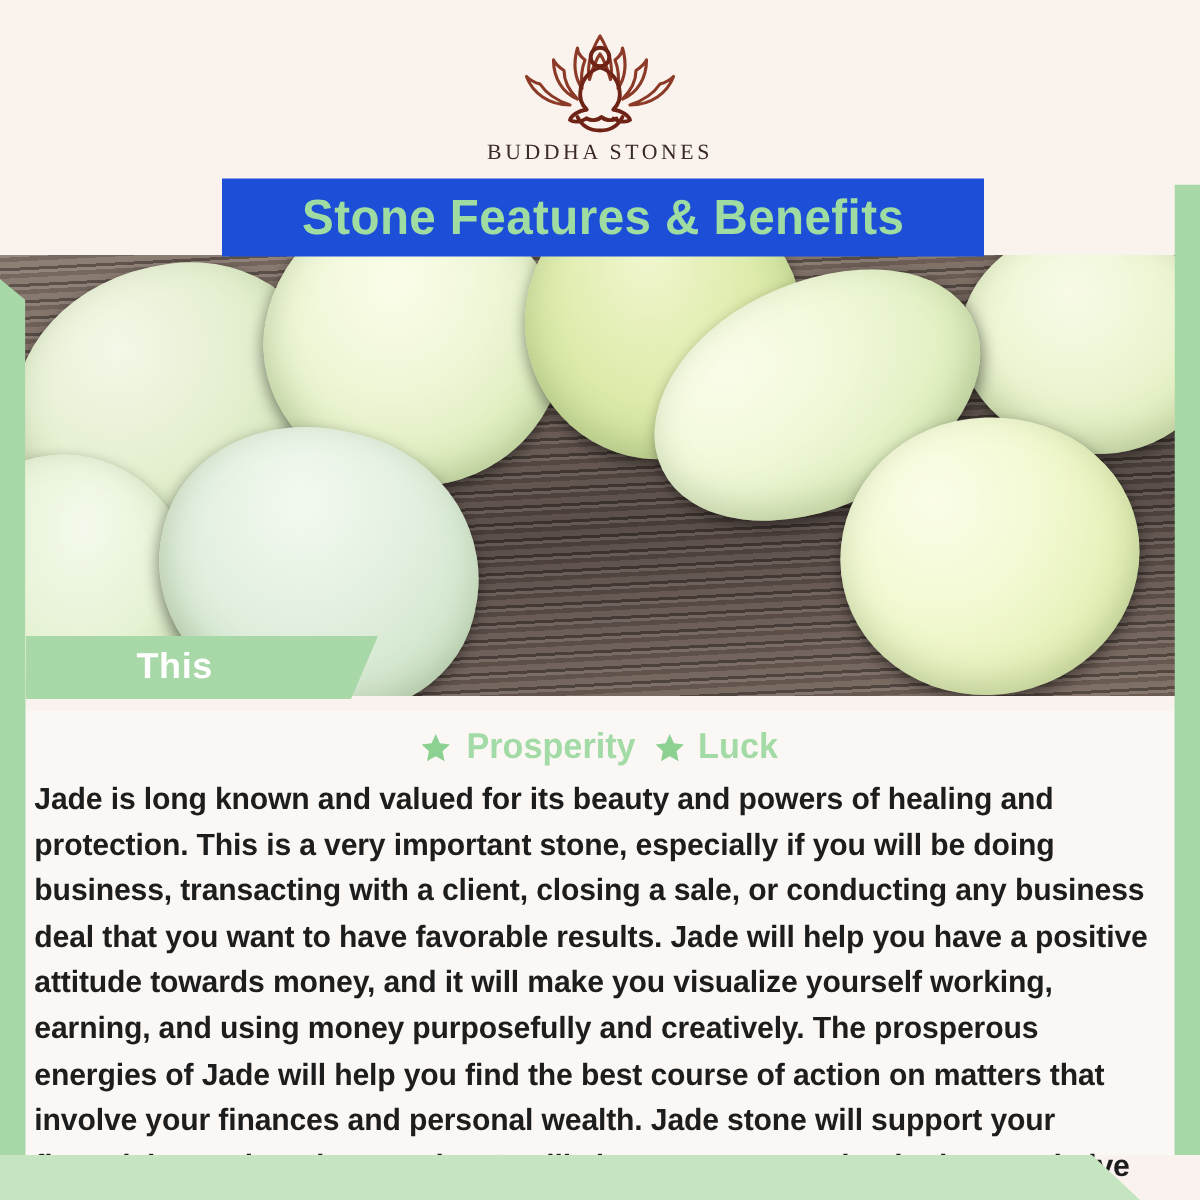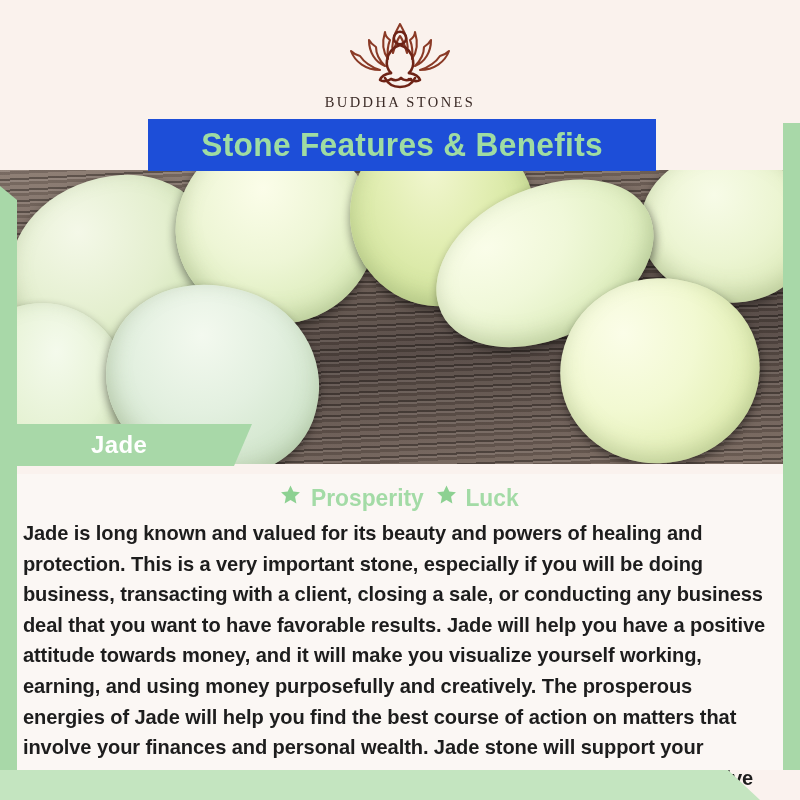--- a/index.html
+++ b/index.html
@@ -213,20 +213,21 @@
     left: 0;
     top: 10px;
     width: 766px;
     display: flex;
     justify-content: center;
     align-items: center;
     gap: 10px;
   }
   .benefit {
     display: flex;
+    align-items: center;
     gap: 7px;
   }
   .star {
     width: 21px;
     height: 21px;
     flex: 0 0 auto;
   }
   .benefit-label {
     font-family: "Liberation Sans Narrow", "Liberation Sans", sans-serif;
     font-weight: bold;
@@ -335,18 +336,18 @@
 
       <div class="body-copy">Jade is long known and valued for its beauty and powers of healing and protection. This is a very important stone, especially if you will be doing business, transacting with a client, closing a sale, or conducting any business deal that you want to have favorable results. Jade will help you have a positive attitude towards money, and it will make you visualize yourself working, earning, and using money purposefully and creatively. The prosperous energies of Jade will help you find the best course of action on matters that involve your finances and personal wealth. Jade stone will support your financial growth and expansion. It will also promote new beginnings and give you the guidance that you need to be successful and wealthy!</div>
 
     </div>
   </div>
 
   <div class="rail rail-left-lower"></div>
   <div class="rail rail-right-lower"></div>
 
   <div class="name-band">
-    <span class="name-text">Jade</span>
+    <span class="name-text">This</span>
   </div>
 
   <div class="bottom-band"></div>
 
 </div>
 
 </body></html>

